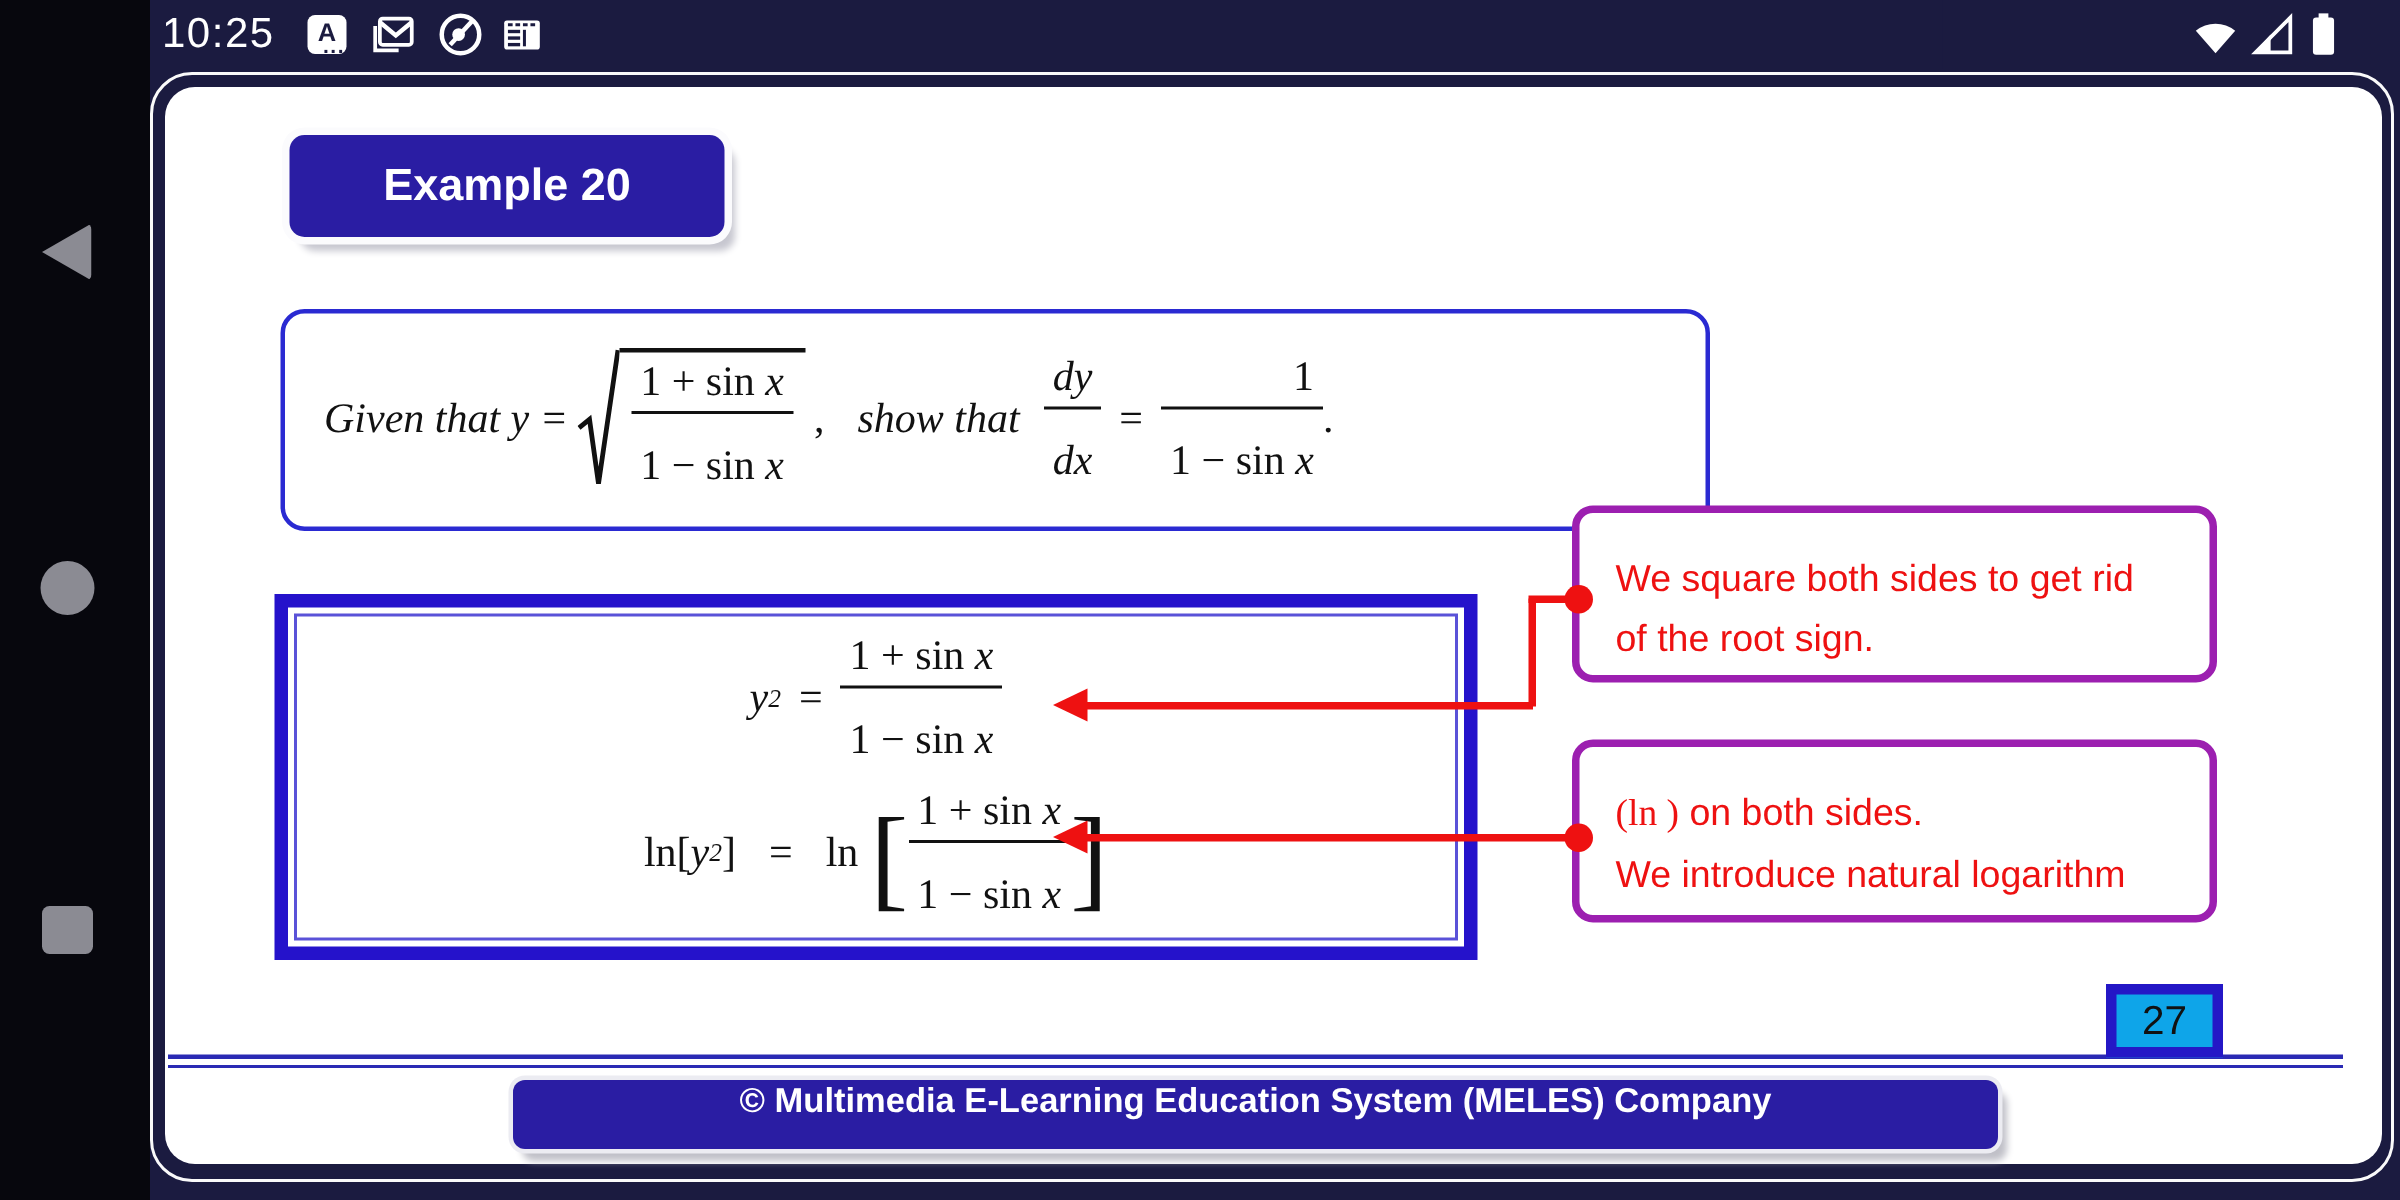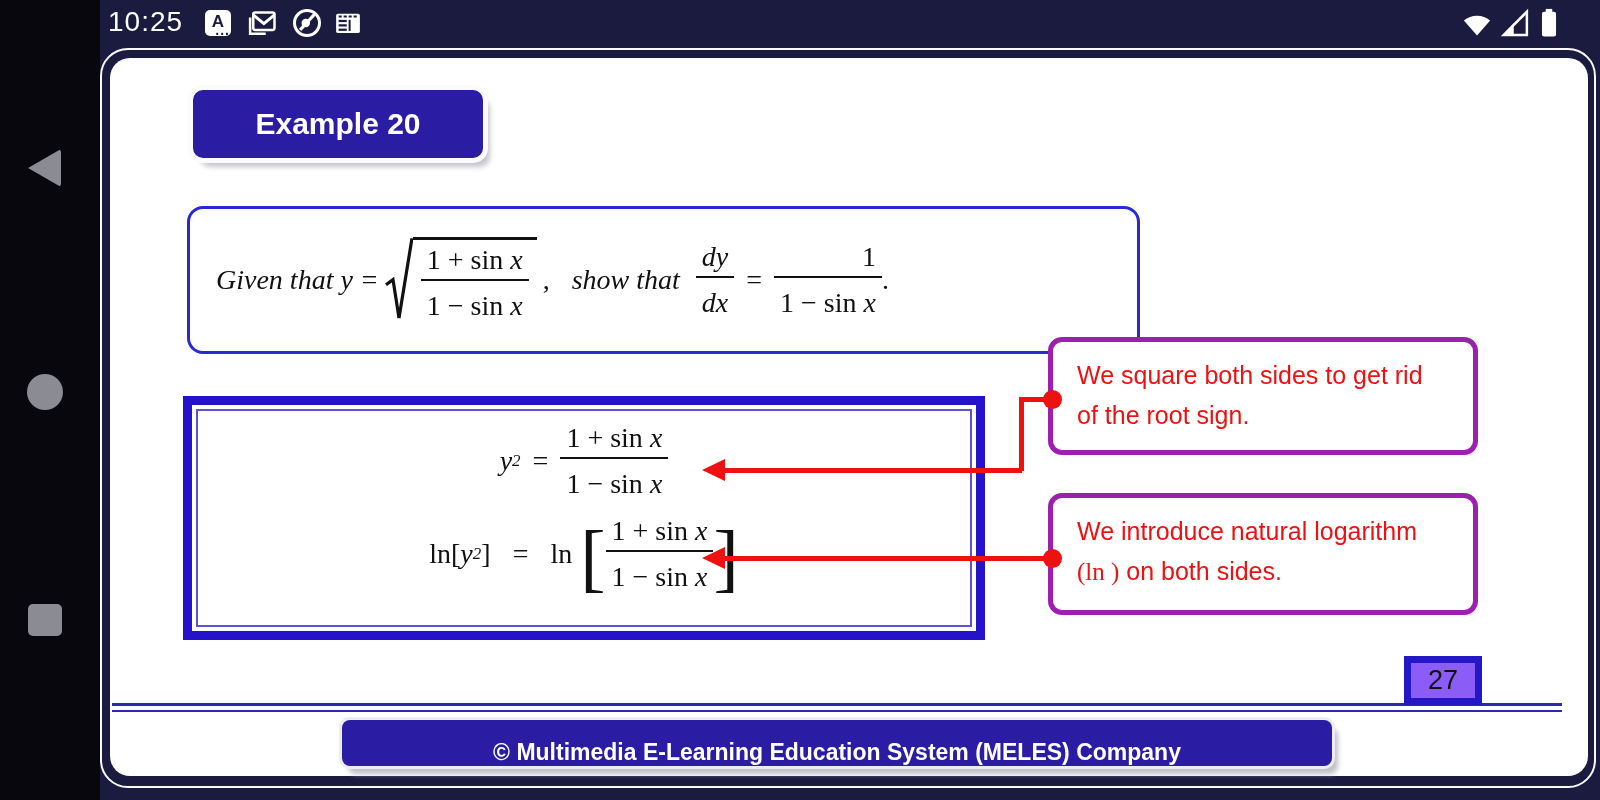--- a/index.html
+++ b/index.html
@@ -30,61 +30,61 @@
   .example-btn{position:absolute;left:193px;top:90px;width:290px;height:68px;background:#2a1da3;
                border-radius:10px;color:#fff;font-weight:bold;font-size:30px;display:flex;
                align-items:center;justify-content:center;
                box-shadow:0 0 0 5px #fbfbfd,7px 9px 5px #c7c7d0;}
 
   
   .math{font-family:"Liberation Serif",serif;font-size:28px;color:#111;}
   .it{font-style:italic;}
   .frac{display:inline-block;vertical-align:middle;text-align:right;line-height:1.2;}
   .frac .num{display:block;border-bottom:2px solid #111;padding:0 6px 2px;}
-  .frac .den{display:block;padding:8px 6px 0;}
+  .frac .den{display:block;padding:18px 6px 0;}
 
   .problem-box{position:absolute;left:187px;top:206px;width:953px;height:148px;border:3px solid #2a2ad2;
                border-radius:16px;background:#fff;display:flex;align-items:center;padding-left:26px;box-sizing:border-box;}
 
   .sqrt{position:relative;display:inline-block;padding-left:28px;margin:0 6px;vertical-align:middle;}
   .rad-svg{position:absolute;left:0;top:0;width:28px;height:100%;}
   .sqrt-body{display:inline-block;border-top:3px solid #111;padding:3px 8px 0;}
 
   .eq-box{position:absolute;left:183px;top:396px;width:802px;height:244px;box-sizing:border-box;
           border:9px solid #2512cb;background:#fff;}
   .eq-inner{position:absolute;inset:4px;border:2px solid #5a52d8;display:flex;flex-direction:column;
             align-items:center;justify-content:flex-start;padding-top:10px;box-sizing:border-box;}
   .eq-row{display:flex;align-items:center;}
   .eq-row2{margin-top:14px;}
   sup.p2{font-size:17px;vertical-align:super;line-height:0;}
   .bigb{font-family:"Liberation Serif",serif;font-size:76px;font-weight:normal;line-height:0;
         vertical-align:middle;position:relative;top:3px;}
 
   
   .callout{position:absolute;width:430px;background:#fff;border:5px solid #9c1fb0;border-radius:14px;
-           box-sizing:border-box;color:#ee1111;font-size:25px;line-height:40px;padding:13px 0 0 24px;}
+           box-sizing:border-box;color:#ee1111;font-size:25px;line-height:40px;padding:24px 0 0 24px;}
   .callout1{left:1048px;top:337px;height:118px;}
   .callout2{left:1048px;top:493px;height:122px;}
   .serif-red{font-family:"Liberation Serif",serif;}
 
   
   .seg{position:absolute;background:#ee1111;z-index:30;}
   .arrow-head{position:absolute;width:0;height:0;border-top:11px solid transparent;
               border-bottom:11px solid transparent;border-right:23px solid #ee1111;z-index:30;}
   .dot{position:absolute;width:19px;height:19px;border-radius:50%;background:#ee1111;z-index:31;}
 
   
   .rule{position:absolute;left:112px;width:1450px;background:#2a2ab4;}
   .rule1{top:703px;height:3px;}
   .rule2{top:710px;height:2px;}
   .page-box{position:absolute;left:1404px;top:656px;width:78px;height:49px;box-sizing:border-box;
-            border:7px solid #2417c6;background:#8b5cf6;display:flex;align-items:center;justify-content:center;
+            border:7px solid #2417c6;background:#0ea5e9;display:flex;align-items:center;justify-content:center;
             font-size:27px;color:#111;z-index:5;}
   .footer-bar{position:absolute;left:342px;top:720px;width:990px;height:46px;background:#2a1da3;border-radius:8px;
-              display:flex;align-items:flex-end;justify-content:center;color:#fff;font-weight:bold;font-size:23px;
+              display:flex;align-items:flex-start;justify-content:center;color:#fff;font-weight:bold;font-size:23px;
               box-shadow:0 0 0 3px #ececf2,6px 8px 5px #c0c0c8;}
 </style>
 </head>
 <body>
 
 <div class="stage">
 
   <div class="status-bar">
     <div class="time">10:25</div>
 
@@ -191,24 +191,24 @@
       </div>
     </div>
   </div>
 
   <div class="callout callout1">
     <div>We square both sides to get rid</div>
     <div>of the root sign.</div>
   </div>
 
   <div class="callout callout2">
-    <div>We introduce natural logarithm</div>
     <div>
       <span class="serif-red">(ln )</span><span> on both sides.</span>
     </div>
+    <div>We introduce natural logarithm</div>
   </div>
 
   <div class="arrow-head" style="left:702px;top:459px;"></div>
   <div class="seg" style="left:722px;top:468px;width:300px;height:5px;"></div>
   <div class="seg" style="left:1019px;top:399px;width:5px;height:72px;"></div>
   <div class="seg" style="left:1019px;top:397px;width:34px;height:5px;"></div>
   <div class="dot" style="left:1043px;top:390px;"></div>
 
   <div class="arrow-head" style="left:702px;top:547px;"></div>
   <div class="seg" style="left:722px;top:556px;width:330px;height:5px;"></div>

